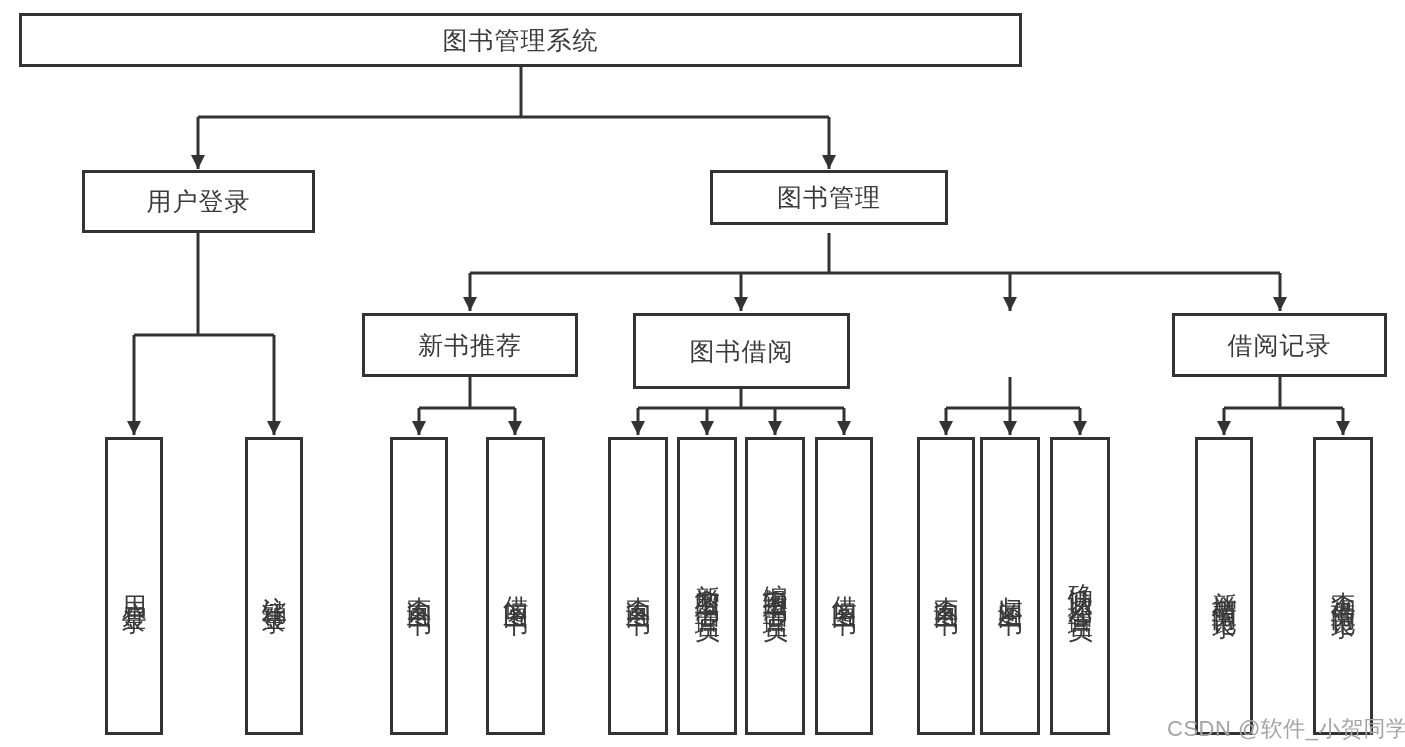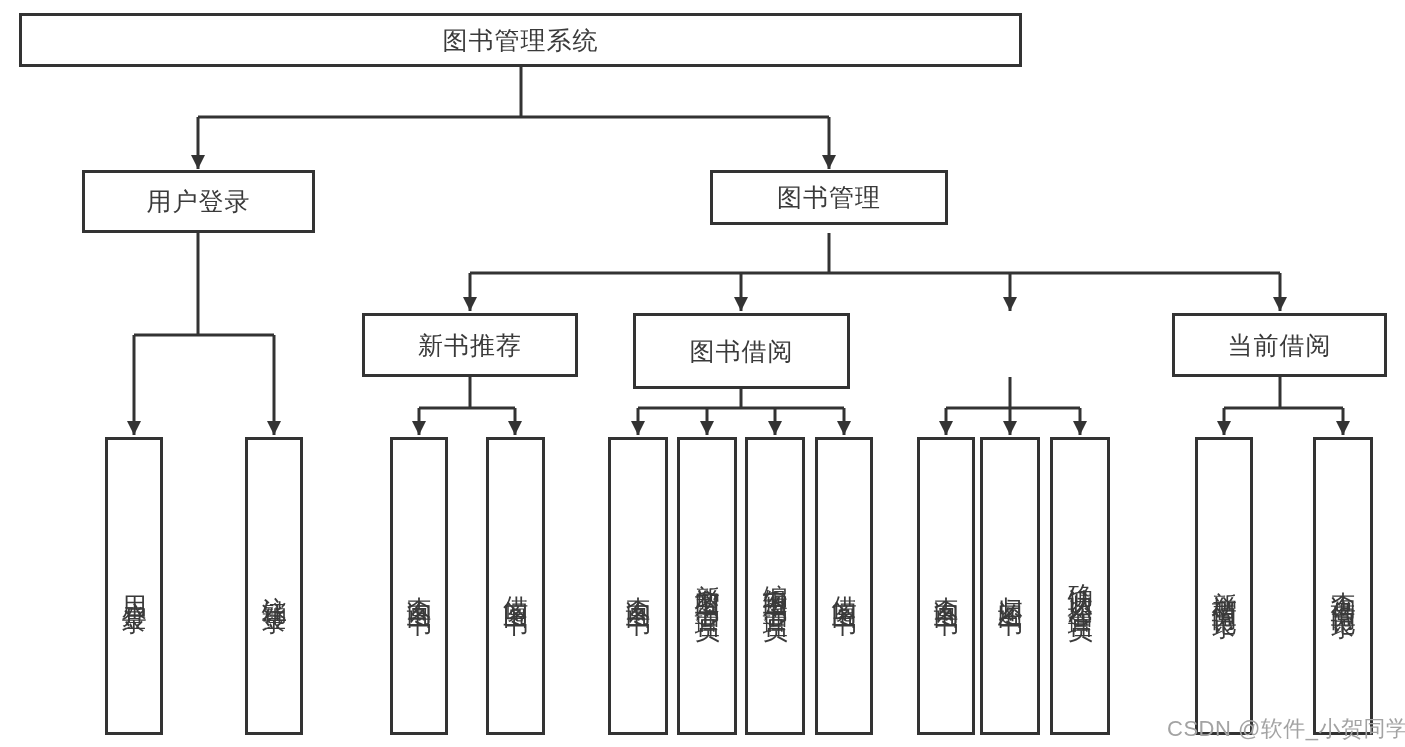--- a/index.html
+++ b/index.html
@@ -88,21 +88,21 @@
     <span>图书管理</span>
   </div>
 
   <div class="node" style="left:362px; top:313px; width:216px; height:64px;">
     <span>新书推荐</span>
   </div>
   <div class="node" style="left:633px; top:313px; width:217px; height:76px;">
     <span>图书借阅</span>
   </div>
   <div class="node" style="left:1172px; top:313px; width:215px; height:64px;">
-    <span>当前借阅</span>
+    <span>借阅记录</span>
   </div>
 
   <div class="node" style="left:105px; top:437px; width:58px; height:298px;">
     <span class="vtext">用户登录</span>
   </div>
   <div class="node" style="left:245px; top:437px; width:58px; height:298px;">
     <span class="vtext">注销登录</span>
   </div>
 
   <div class="node" style="left:390px; top:437px; width:58px; height:298px;">

